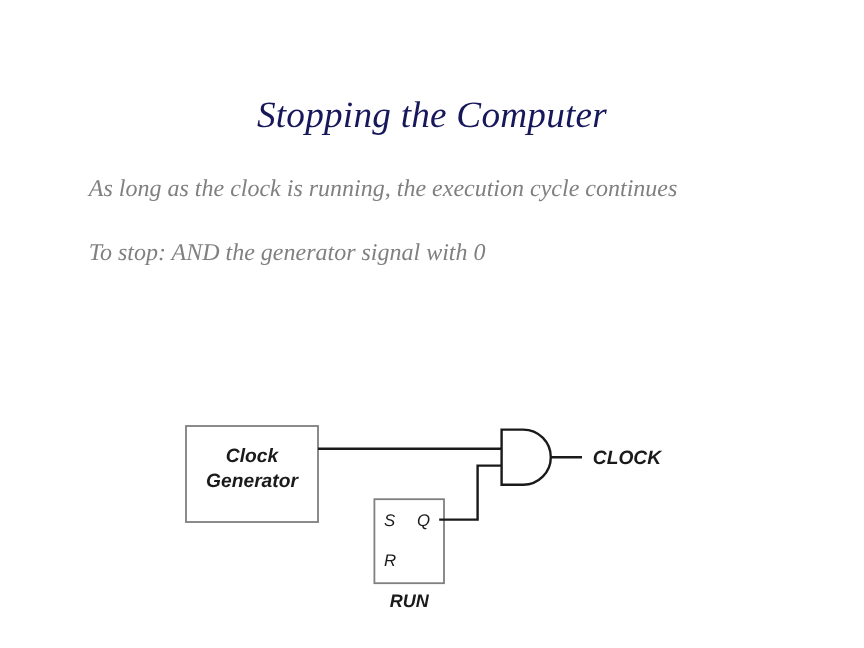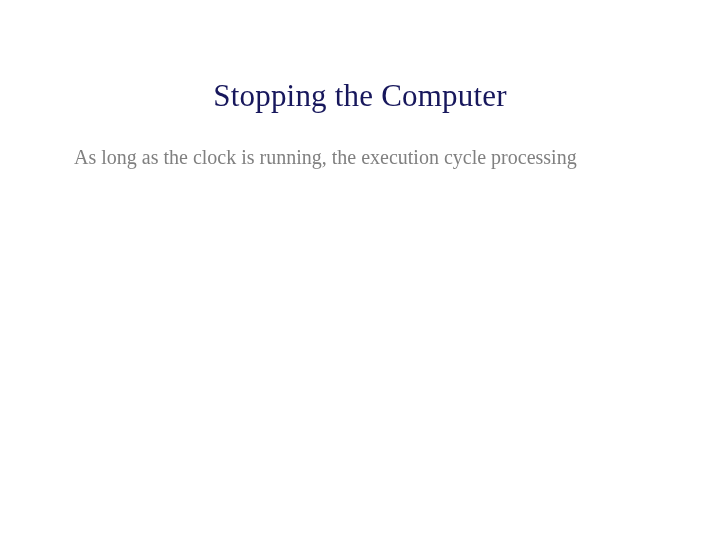--- a/index.html
+++ b/index.html
@@ -10,20 +10,21 @@
   }
   body {
     font-family: "Liberation Serif", "DejaVu Serif", serif;
   }
   .slide {
     position: relative;
     width: 720px;
     height: 540px;
     background: #ffffff;
     overflow: hidden;
+    font-style: italic;
   }
 
   
   .slide-title {
     position: absolute;
     left: 0;
     top: 78px;
     width: 720px;
     text-align: center;
     font-family: "Liberation Serif", "DejaVu Serif", serif;
@@ -76,17 +77,42 @@
   }
 </style>
 </head>
 <body>
 
 <div class="slide">
 
   <div class="slide-title">Stopping the Computer</div>
 
   <div class="body-block">
-    <p class="body-line">As long as the clock is running, the execution cycle processing</p>
+    <p class="body-line">As long as the clock is running, the execution cycle continues</p>
+    <p class="body-line">To stop: AND the generator signal with 0</p>
   </div>
 
+  <div class="diagram">
+    <svg width="440" height="190" viewBox="0 0 440 190" xmlns="http://www.w3.org/2000/svg">
+
+      <rect x="15" y="15" width="110" height="80" fill="#ffffff" stroke="#7f7f7f" stroke-width="1.5"></rect>
+      <text class="dg-text dg-text-lg" x="70" y="45" text-anchor="middle">Clock</text>
+      <text class="dg-text dg-text-lg" x="70" y="66" text-anchor="middle">Generator</text>
+
+      <line x1="125" y1="34" x2="278" y2="34" stroke="#1a1a1a" stroke-width="2"></line>
+
+      <rect x="172" y="76" width="58" height="70" fill="#ffffff" stroke="#7f7f7f" stroke-width="1.5"></rect>
+      <text class="dg-text-sm" x="180" y="98">S</text>
+      <text class="dg-text-sm" x="213" y="98" text-anchor="middle">Q</text>
+      <text class="dg-text-sm" x="180" y="132">R</text>
+      <text class="dg-text dg-text-md" x="201" y="166" text-anchor="middle">RUN</text>
+
+      <polyline points="226,93 258,93 258,48 278,48" fill="none" stroke="#1a1a1a" stroke-width="2"></polyline>
+
+      <path d="M 278 18 L 296 18 A 23 23 0 0 1 296 64 L 278 64 Z" fill="#ffffff" stroke="#1a1a1a" stroke-width="2" stroke-linejoin="miter"></path>
+
+      <line x1="319" y1="41" x2="345" y2="41" stroke="#1a1a1a" stroke-width="2"></line>
+      <text class="dg-text dg-text-lg" x="354" y="47">CLOCK</text>
+
+    </svg>
+  </div>
 
 </div>
 
 </body></html>

